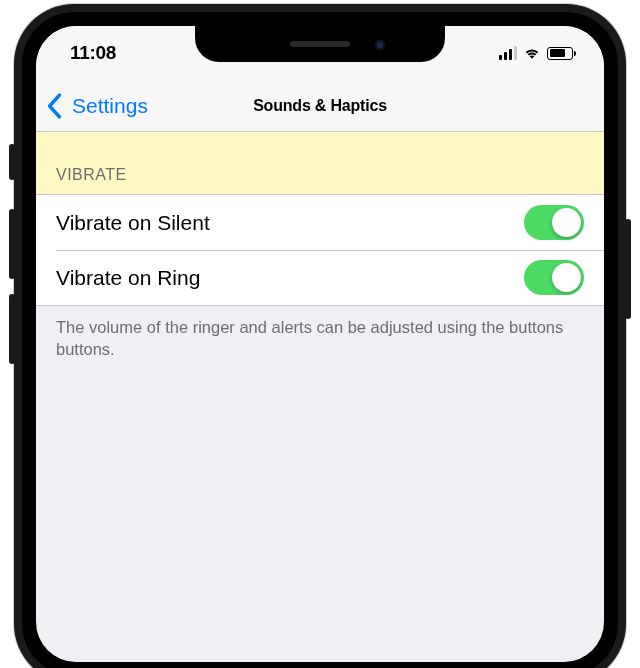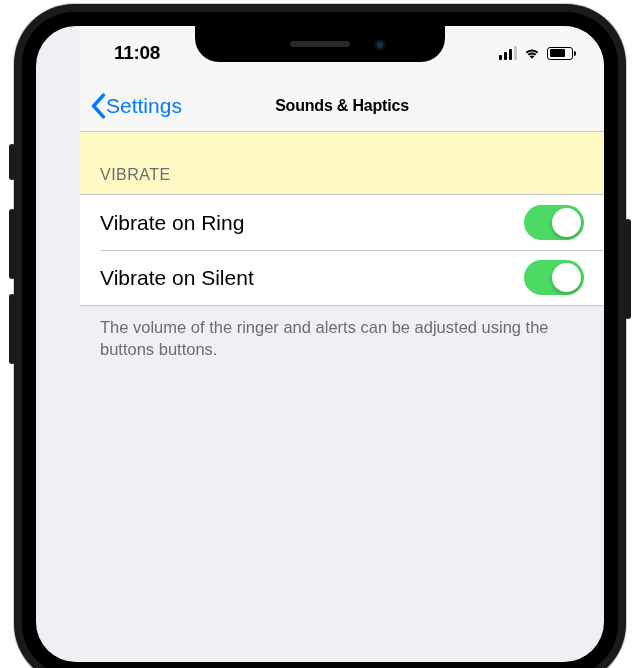--- a/index.html
+++ b/index.html
@@ -39,21 +39,20 @@
     .side-btn.left3 { left: -5px; top: 290px; width: 6px; height: 70px; }
     .side-btn.right1 { right: -5px; top: 215px; width: 6px; height: 100px; }
 
     .screen {
       background: #efeff4;
       width: 100%;
       height: 100%;
       border-radius: 40px;
       overflow: hidden;
       position: relative;
-      padding-left: 44px;
     }
     .notch {
       position: absolute;
       top: 0;
       left: 50%;
       transform: translateX(-50%);
       width: 250px;
       height: 36px;
       background: #000;
       border-bottom-left-radius: 24px;
@@ -139,21 +138,21 @@
       align-items: center;
       position: relative;
       padding: 0 10px;
     }
     .back-btn {
       display: flex;
       align-items: center;
       color: #007aff;
       font-size: 21px;
       font-weight: 400;
-      gap: 0;
+      gap: 10px;
     }
     .nav-title {
       position: absolute;
       left: 50%;
       transform: translateX(-50%);
       font-size: 16px;
       font-weight: 600;
       color: #000;
       letter-spacing: -0.2px;
     }
@@ -302,26 +301,26 @@
           <path d="M12 2 L3 12 L12 22" stroke="#007aff" stroke-width="3.2" fill="none" stroke-linecap="round" stroke-linejoin="round"></path>
         </svg>
         <span>Settings</span>
       </div>
       <div class="nav-title">Sounds &amp; Haptics</div>
     </div>
 
     <div class="section-header">Vibrate</div>
     <div class="group">
       <div class="cell">
+        <div class="cell-label">Vibrate on Silent</div>
+        <div class="toggle"></div>
+      </div>
+      <div class="cell">
         <div class="cell-label">Vibrate on Ring</div>
         <div class="toggle"></div>
       </div>
-      <div class="cell">
-        <div class="cell-label">Vibrate on Silent</div>
-        <div class="toggle"></div>
-      </div>
     </div>
 
     <div class="section-footer">The volume of the ringer and alerts can be adjusted using the buttons buttons.</div>
 
   </div>
   </div>
 </div>
 
 </body></html>

